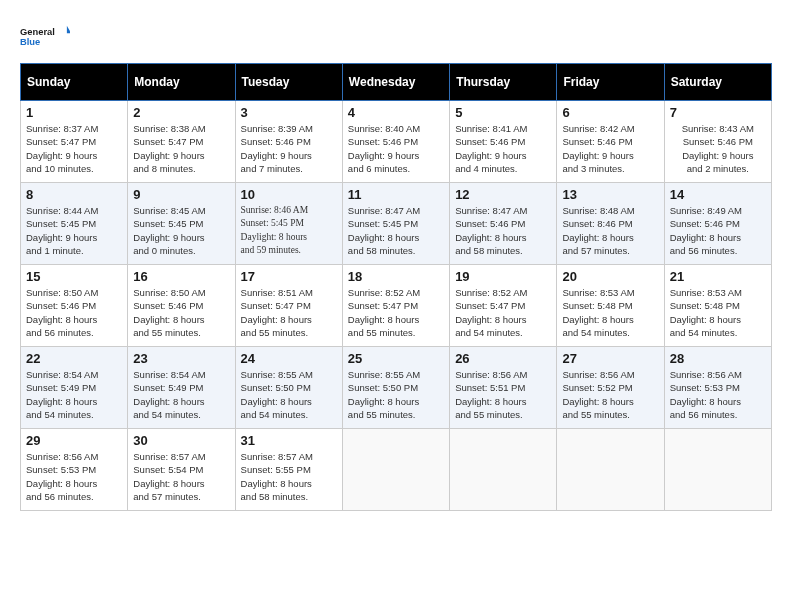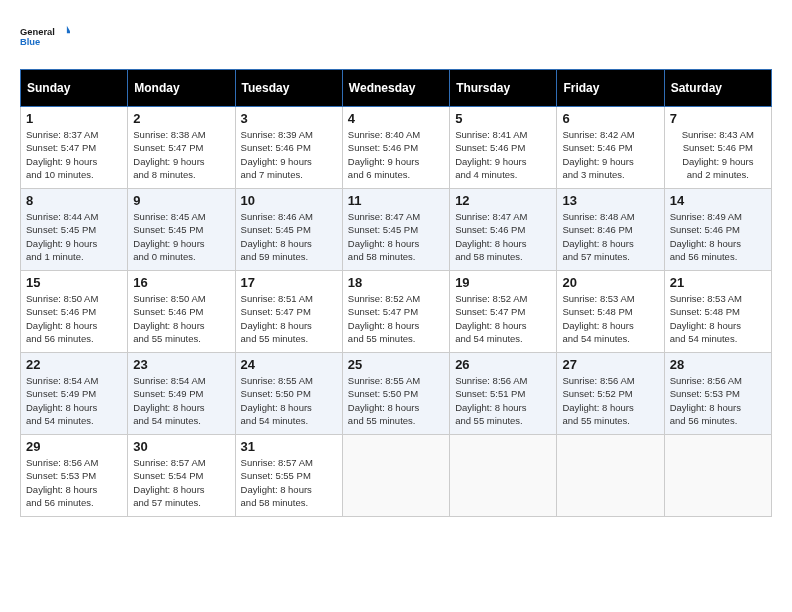--- a/index.html
+++ b/index.html
@@ -12,21 +12,21 @@
     }
     .page {
       width: 792px;
       height: 612px;
       padding: 18px 20px 10px 20px;
     }
     .header {
       display: flex;
       justify-content: space-between;
       align-items: flex-start;
-      margin-bottom: 16px;
+      margin-bottom: 10px;
     }
     .logo {
       display: flex;
       align-items: center;
       gap: 4px;
     }
     .title-block {
       text-align: right;
     }
     .month-title {
@@ -171,21 +171,21 @@
           </td>
           <td>
             <span class="day-num">9</span>
             <div class="day-info" style="white-space: pre-line;">Sunrise: 8:45 AM
 Sunset: 5:45 PM
 Daylight: 9 hours
 and 0 minutes.</div>
           </td>
           <td>
             <span class="day-num">10</span>
-            <div class="day-info" style="white-space: pre-line;">Sunrise: 8:46 AM
+            <div class="day-info" style="white-space: pre-line; font-family: Liberation Serif, serif;">Sunrise: 8:46 AM
 Sunset: 5:45 PM
 Daylight: 8 hours
 and 59 minutes.</div>
           </td>
           <td>
             <span class="day-num">11</span>
             <div class="day-info" style="white-space: pre-line;">Sunrise: 8:47 AM
 Sunset: 5:45 PM
 Daylight: 8 hours
 and 58 minutes.</div>

